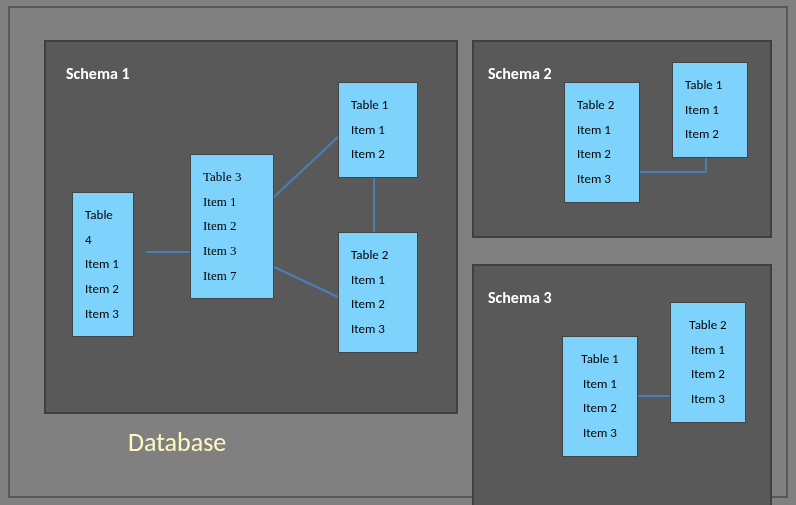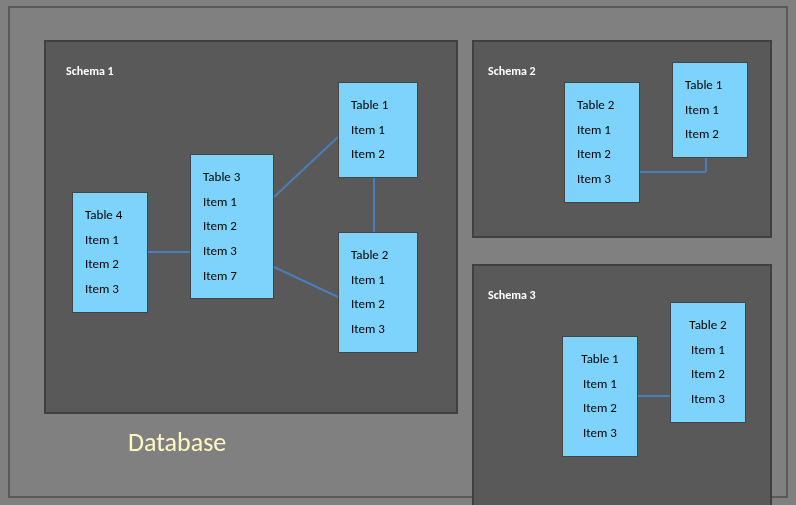--- a/index.html
+++ b/index.html
@@ -20,21 +20,21 @@
   }
   .schema {
     position: absolute;
     background: #595959;
     border: 2px solid #404040;
   }
   .schema-title {
     position: absolute;
     color: #fff;
     font-weight: bold;
-    font-size: 12px;
+    font-size: 16px;
   }
   .table {
     position: absolute;
     background: #7dd3fc;
     border: 1px solid #444;
     padding: 10px 12px;
     line-height: 1.9;
     font-size: 13px;
   }
   .db-label {
@@ -57,28 +57,28 @@
 
   <div class="schema" style="left:34px; top:32px; width:414px; height:374px;">
     <svg class="connectors" width="414" height="374">
       <line x1="100" y1="210" x2="144" y2="210"></line>
       <line x1="228" y1="155" x2="292" y2="95"></line>
       <line x1="228" y1="225" x2="292" y2="255"></line>
       <line x1="328" y1="135" x2="328" y2="190"></line>
     </svg>
     <div class="schema-title" style="left:20px; top:22px;">Schema 1</div>
 
-    <div class="table" style="left:26px; top:150px; width:76px;">
+    <div class="table" style="left:26px; top:150px; width:62px;">
       <div>Table 4</div>
       <div>Item 1</div>
       <div>Item 2</div>
       <div>Item 3</div>
     </div>
 
-    <div class="table" style="left:144px; top:112px; width:84px;">
+    <div class="table" style="left:144px; top:112px; width:84px;font-family:Liberation Serif, serif;">
       <div>Table 3</div>
       <div>Item 1</div>
       <div>Item 2</div>
       <div>Item 3</div>
       <div>Item 7</div>
     </div>
 
     <div class="table" style="left:292px; top:40px; width:80px;">
       <div>Table 1</div>
       <div>Item 1</div>

